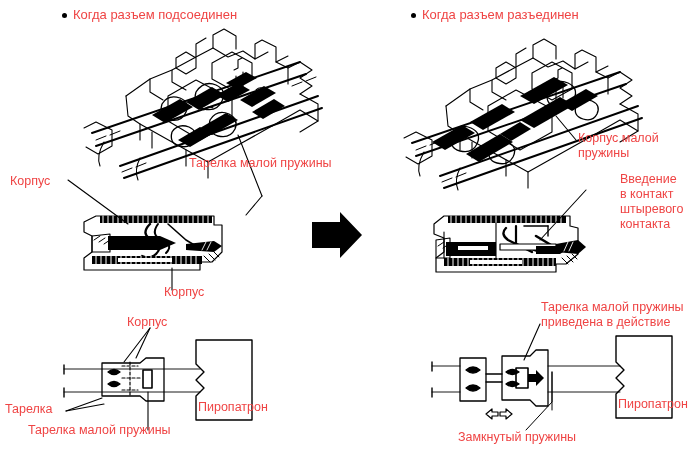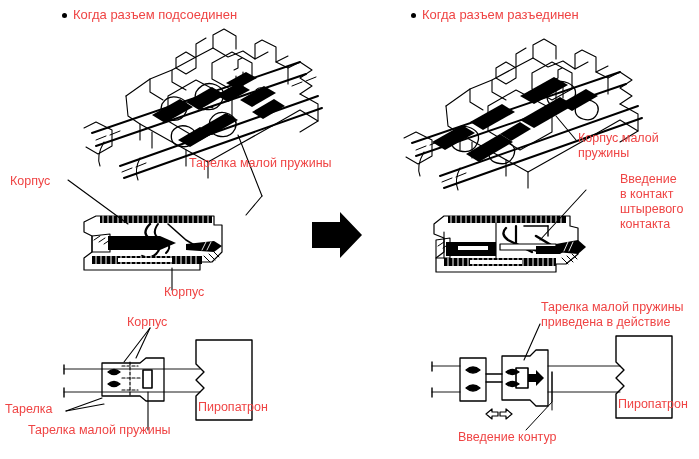--- a/index.html
+++ b/index.html
@@ -358,17 +358,17 @@
 
   <div class="lbl" style="left:5px; top:402px;">Тарелка</div>
 
   <div class="lbl" style="left:28px; top:423px;">Тарелка малой пружины</div>
 
   <div class="lbl" style="left:198px; top:400px;">Пиропатрон</div>
 
   <div class="lbl multi" style="left:541px; top:300px;">Тарелка малой пружины
 приведена в действие</div>
 
-  <div class="lbl" style="left:458px; top:430px;">Введение контур</div>
+  <div class="lbl" style="left:458px; top:430px;">Замкнутый пружины</div>
 
   <div class="lbl" style="left:618px; top:397px;">Пиропатрон</div>
 
 </div>
 
 </body></html>

